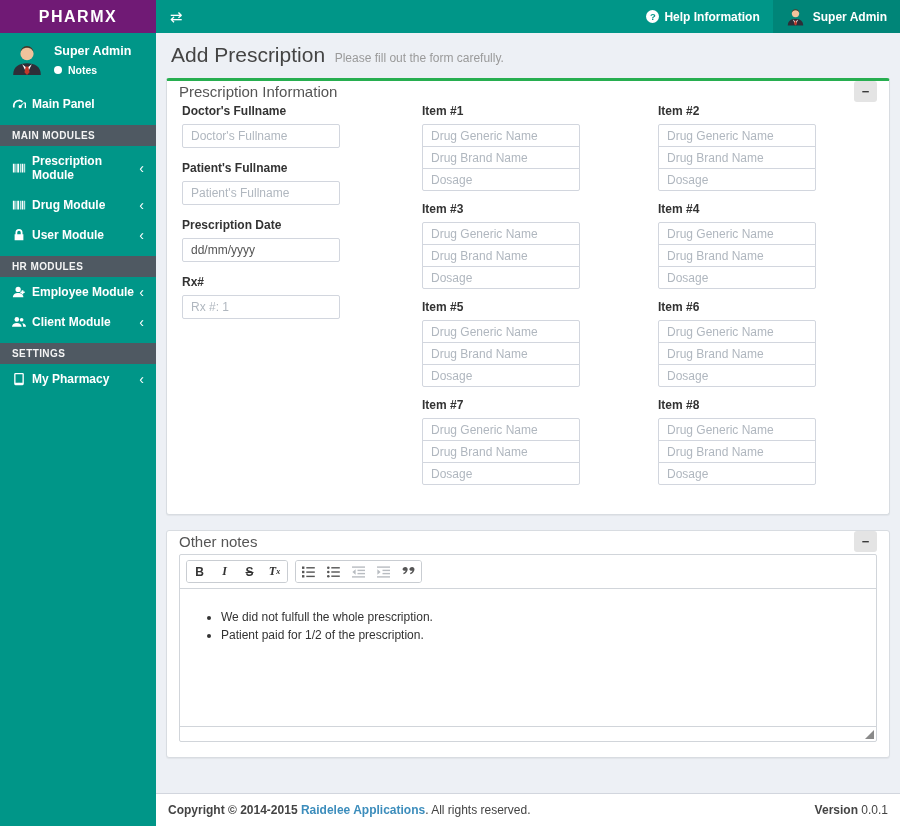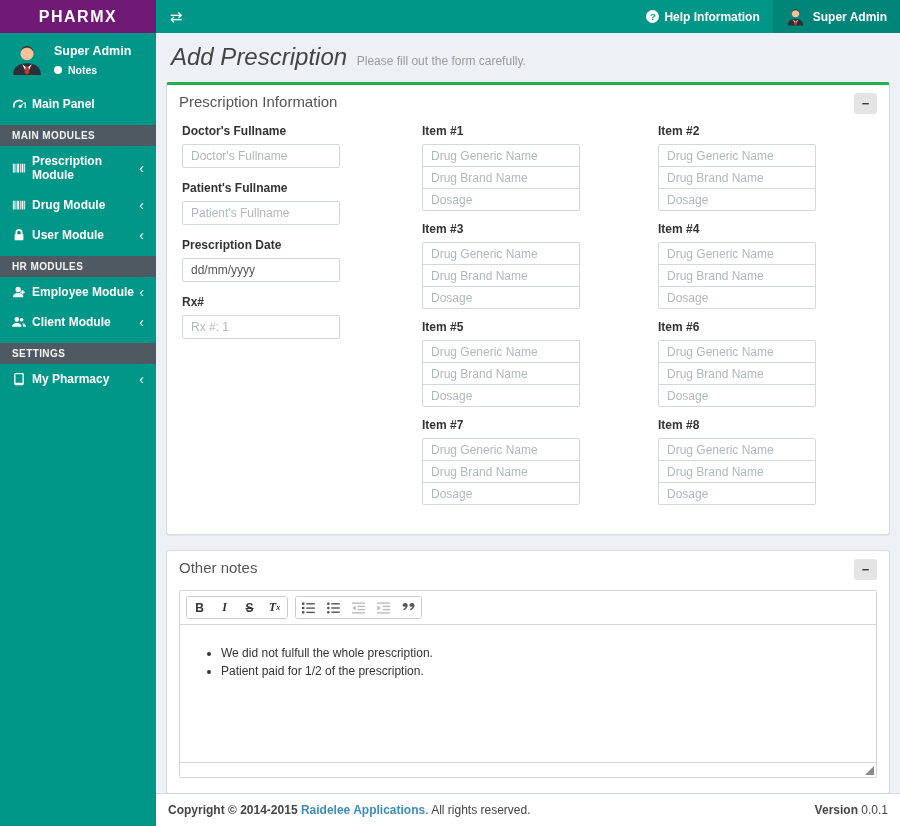--- a/index.html
+++ b/index.html
@@ -35,25 +35,25 @@
   .nav-right { margin-left:auto; display:flex; }
   .nav-help { display:flex; align-items:center; padding:0 13px; color:#fff; font-size:12px; font-weight:bold; cursor:pointer; }
   .q-circle { width:13px; height:13px; border-radius:50%; background:#fff; color:#009688; font-size:9.5px;
               font-weight:bold; display:inline-flex; align-items:center; justify-content:center; margin-right:5px; }
   .nav-user { display:flex; align-items:center; gap:8px; background:#008578; padding:0 13px; color:#fff;
               font-size:12px; font-weight:bold; cursor:pointer; }
   .nav-user .avatar { width:19px; height:19px; }
   
   .wrapper { position:absolute; left:156px; right:0; top:33px; bottom:33px; background:#edf0f5; overflow:hidden; padding:0 10px; }
   .page-header { padding:10px 5px 11px; }
-  .page-title { display:inline; font-size:24px; font-weight:normal; color:#444;font-style:italic; }
+  .page-title { display:inline; font-size:21px; font-weight:normal; color:#444; }
   .page-subtitle { font-size:12px; color:#9a9a9a; margin-left:6px; }
   .panel { background:#fff; border:1px solid #d8dce1; border-radius:3px; box-shadow:0 1px 1px rgba(0,0,0,0.05); margin-bottom:15px; }
   .panel--accent { border-top:3px solid #27ae50; }
-  .panel-header { display:flex; justify-content:space-between; padding:8px 12px; }
+  .panel-header { display:flex; align-items:center; justify-content:space-between; padding:0 12px; }
   .panel-title { font-size:15px; color:#555; font-weight:normal; }
   .collapse-btn { width:23px; height:21px; background:#e4e4e4; border:0; border-radius:3px; color:#3a3a3a;
                   font-size:13px; font-weight:bold; line-height:19px; cursor:pointer; }
   
   .form-body { display:flex; padding:2px 15px 18px; }
   .fcol { width:158px; }
   .fcol1 { margin-right:82px; }
   .fcol2 { margin-right:78px; }
   .field { margin-bottom:13px; }
   .field label, .item-group label { display:block; font-size:12px; font-weight:bold; color:#333; margin-bottom:6px; }

